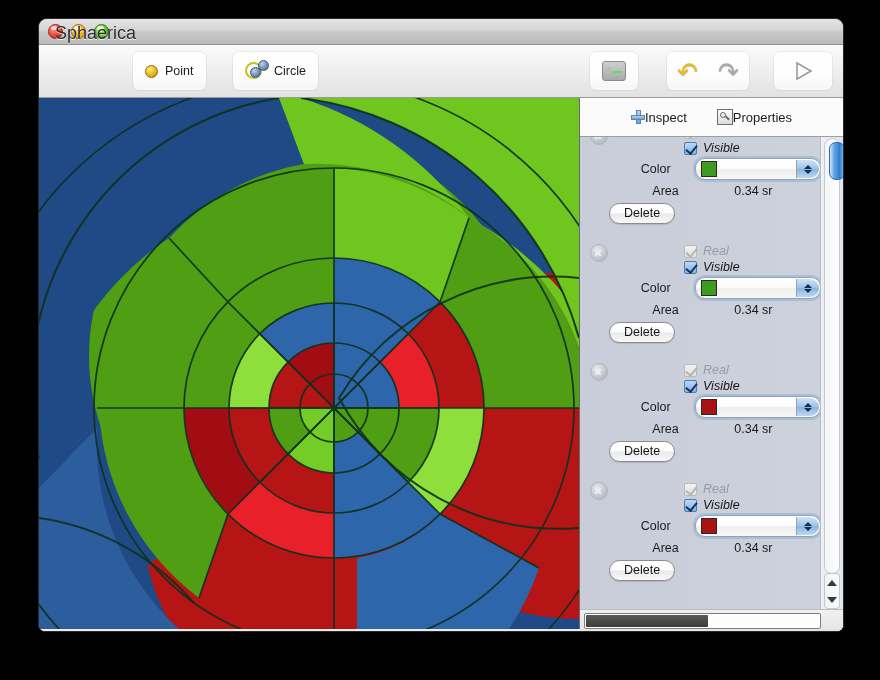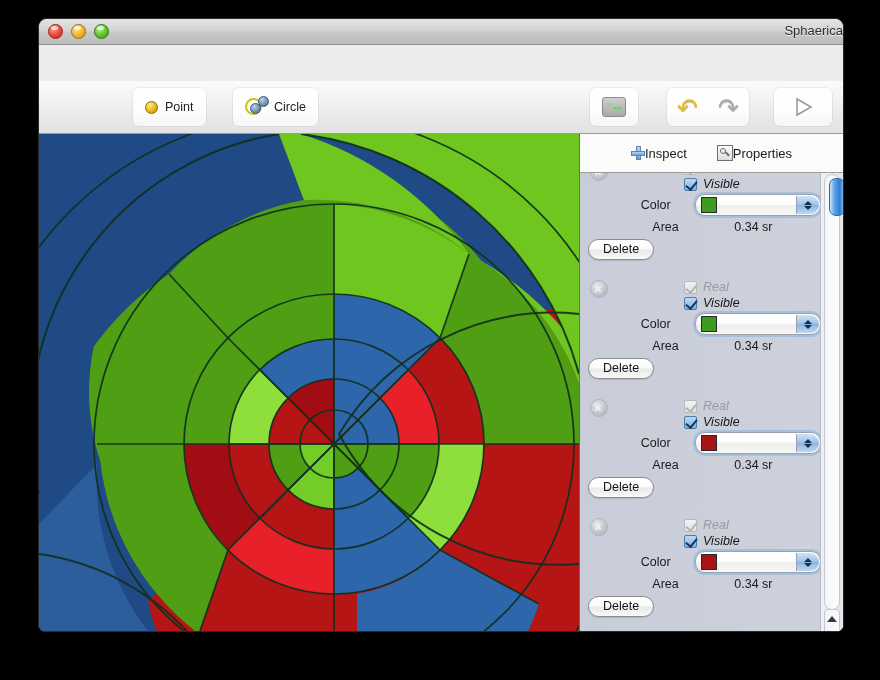--- a/index.html
+++ b/index.html
@@ -24,44 +24,43 @@
     border: 1px solid #2a2a2a;
   }
   .titlebar {
     position: relative;
     height: 25px;
     background: linear-gradient(to bottom, #e4e4e4 0%, #d3d3d3 48%, #c8c8c8 52%, #bcbcbc 100%);
     border-bottom: 1px solid #8e8e8e;
     border-radius: 8px 8px 0 0;
   }
   .title-text {
-    position: absolute; left: 4px; right: 0; top: 4px;
-    text-align: right;
-    font-size: 13px;
+    position: absolute; left: 16px; right: 0; top: 4px;
+    text-align: left;
+    font-size: 18px;
     color: #2e2e2e;
     font-family: "Liberation Sans", sans-serif;
     text-shadow: 0 1px 0 rgba(255,255,255,0.75);
   }
   .traffic { position: absolute; left: 9px; top: 5px; display: flex; gap: 8px; }
   .tl { width: 13px; height: 13px; border-radius: 50%; position: relative; }
   .tl.red    { background: radial-gradient(circle at 36% 28%, #ff9d96 0%, #f2574c 42%, #c2170f 100%); border:1px solid #9c2219; }
   .tl.yellow { background: radial-gradient(circle at 36% 28%, #ffe6a0 0%, #f7bd3c 42%, #cf8b06 100%); border:1px solid #9e6d0a; }
   .tl.green  { background: radial-gradient(circle at 36% 28%, #ccf49a 0%, #71cc3b 42%, #2f9410 100%); border:1px solid #2c7711; }
   .tl:after {
     content:""; position:absolute; left:2px; top:1px; width:7px; height:4px;
     border-radius:50%; background: rgba(255,255,255,0.65);
   }
 
   
   .toolbar {
     position: relative;
     height: 52px;
     background: linear-gradient(to bottom, #fbfbfb 0%, #ededed 55%, #e2e2e2 100%);
     border-bottom: 1px solid #9a9a9a;
-    margin-top: 36px;
   }
   .tb-group {
     position: absolute; top: 7px;
     height: 38px;
     background: linear-gradient(to bottom, #ffffff 0%, #fdfdfd 60%, #f6f6f6 100%);
     border-radius: 6px;
     box-shadow: 0 0 0 1px rgba(0,0,0,0.05);
     display: flex; align-items: center;
   }
   .tb-item {
@@ -212,21 +211,21 @@
     display:flex; flex-direction:column; align-items:center; justify-content:center; gap:1px;
   }
   .stepper i { display:block; width:0;height:0; border-left:4px solid transparent; border-right:4px solid transparent; }
   .stepper i.up { border-bottom:4px solid #14304f; }
   .stepper i.dn { border-top:4px solid #14304f; }
 
   .area-row { display:flex; align-items:flex-start; margin: 4px 0 5px 0; }
   .area-label { width:100px; text-align:right; padding-right:7px; font-size:12.5px; color:#1a1a1a; }
   .area-value { width:137px; text-align:center; font-size:12.5px; color:#1a1a1a; }
 
-  .del-row { padding-left: 8px; margin: 3px 0 8px 0; }
+  .del-row { padding-left: 29px; margin: 3px 0 8px 0; }
   .btn-delete {
     display:inline-block; padding: 2px 14px 3px;
     font-size: 12.5px; color:#141414;
     background: linear-gradient(to bottom,#ffffff 0%, #fbfbfb 48%, #e9e9e9 52%, #f9f9f9 100%);
     border: 1px solid #8b8b8b; border-radius: 11px;
     box-shadow: 0 1px 1px rgba(0,0,0,0.12);
     cursor: default;
   }
 
   

